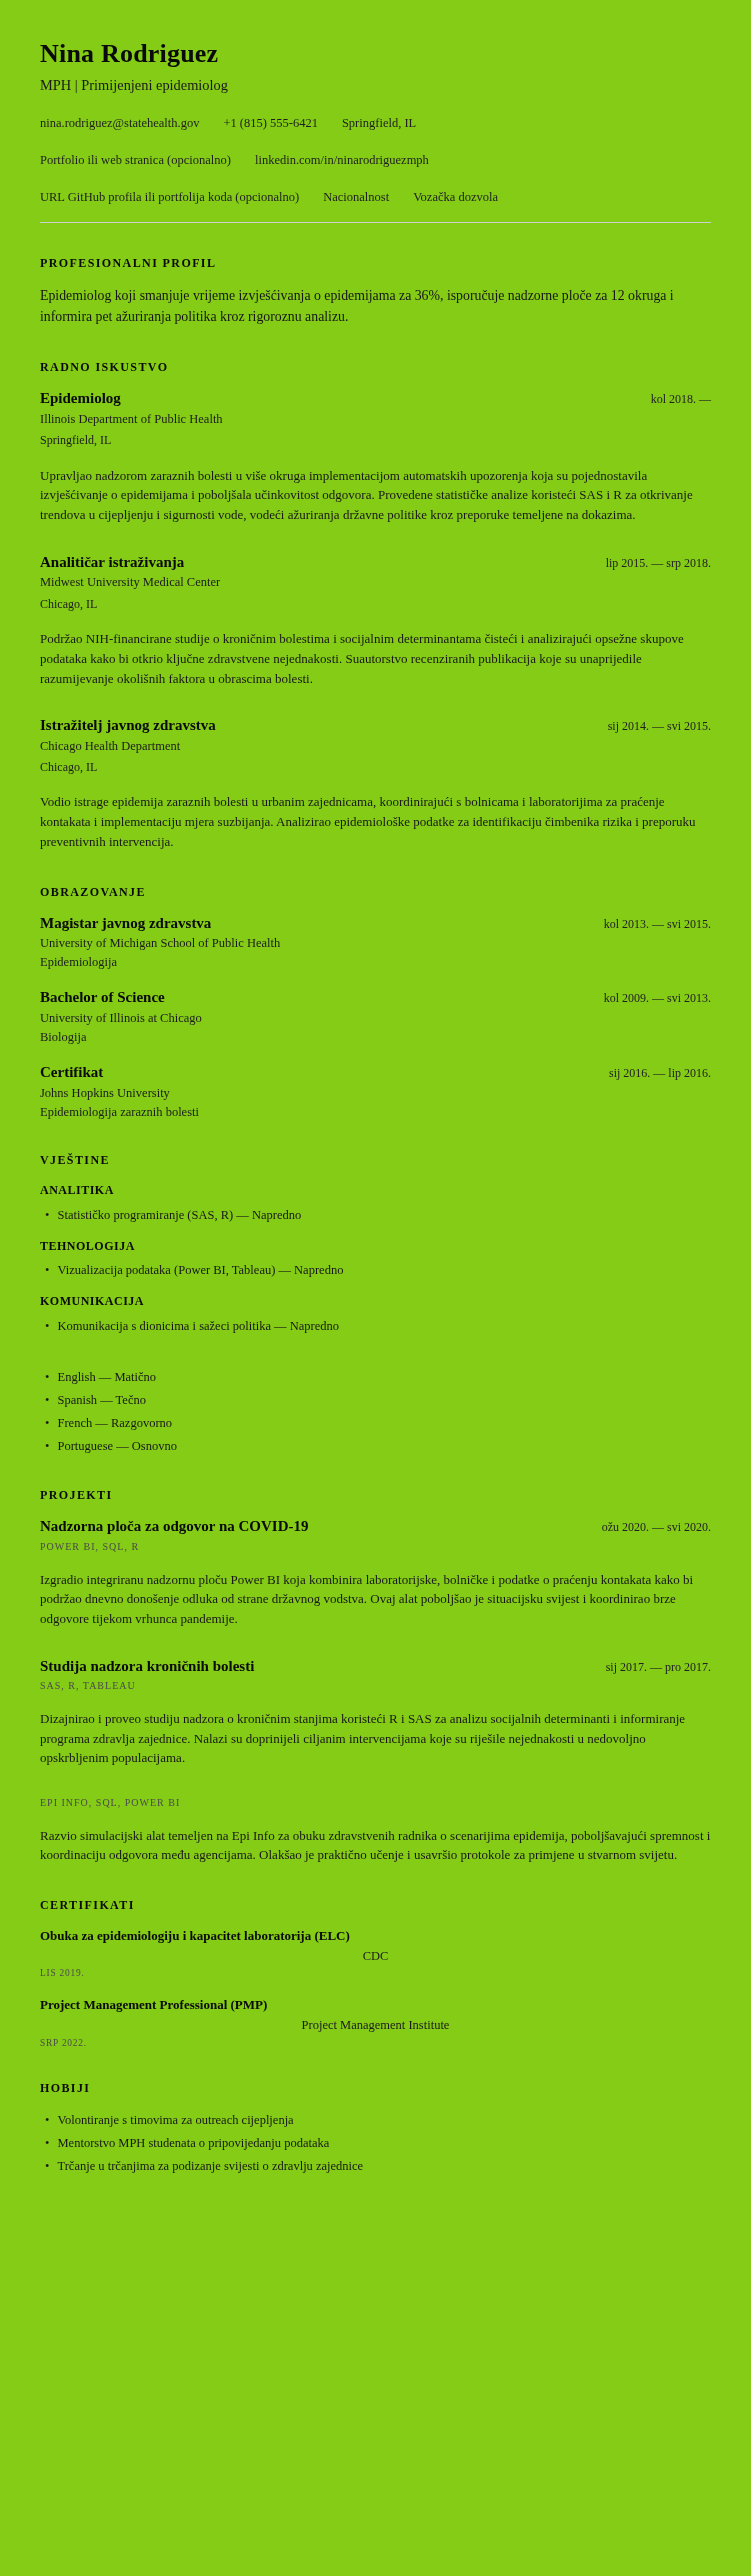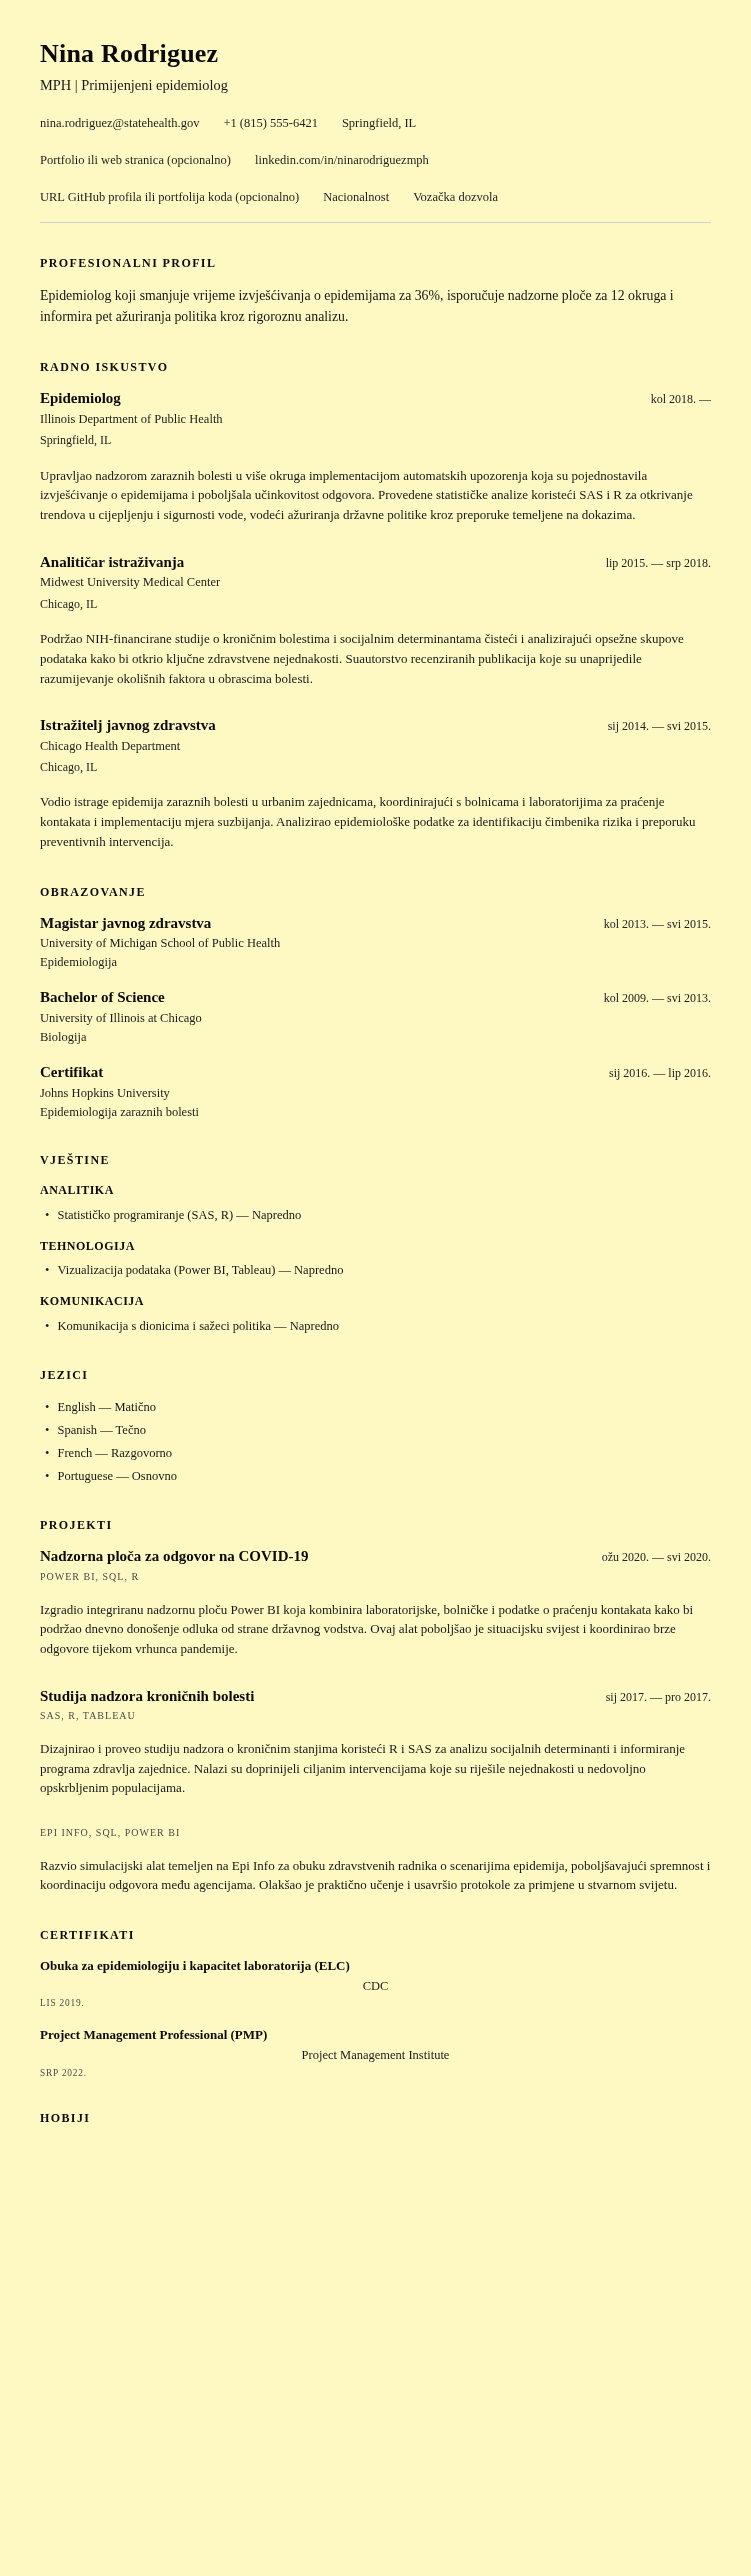--- a/index.html
+++ b/index.html
@@ -6,21 +6,21 @@
   html, body { background: #ffffff; }
   body {
     width: 751px;
     font-family: "Liberation Serif", "DejaVu Serif", serif;
     color: #111111;
     -webkit-font-smoothing: antialiased;
   }
   .page {
     width: 751px;
     min-height: 2576px;
-    background: #fef9c3;
+    background: #84cc16;
     padding: 39px 40px 44px 40px;
   }
 
   
   .name {
     font-size: 26px;
     font-weight: 700;
     letter-spacing: 0.2px;
     color: #0a0a0a;
   }
@@ -280,21 +280,20 @@
 
     <div class="skill-group">
       <h3 class="skill-cat">KOMUNIKACIJA</h3>
       <ul class="bullets">
         <li>Komunikacija s dionicima i sažeci politika — Napredno</li>
       </ul>
     </div>
   </section>
 
   <section class="section">
-    <h2 class="section-heading">JEZICI</h2>
     <ul class="bullets">
       <li>English — Matično</li>
       <li>Spanish — Tečno</li>
       <li>French — Razgovorno</li>
       <li>Portuguese — Osnovno</li>
     </ul>
   </section>
 
   <section class="section">
     <h2 class="section-heading">PROJEKTI</h2>
@@ -334,16 +333,21 @@
 
     <article class="cert-item">
       <h3 class="cert-title">Project Management Professional (PMP)</h3>
       <div class="cert-org">Project Management Institute</div>
       <div class="cert-date">SRP 2022.</div>
     </article>
   </section>
 
   <section class="section">
     <h2 class="section-heading">HOBIJI</h2>
+    <ul class="bullets">
+      <li>Volontiranje s timovima za outreach cijepljenja</li>
+      <li>Mentorstvo MPH studenata o pripovijedanju podataka</li>
+      <li>Trčanje u trčanjima za podizanje svijesti o zdravlju zajednice</li>
+    </ul>
   </section>
 
 </div>
 
 
 </body></html>

